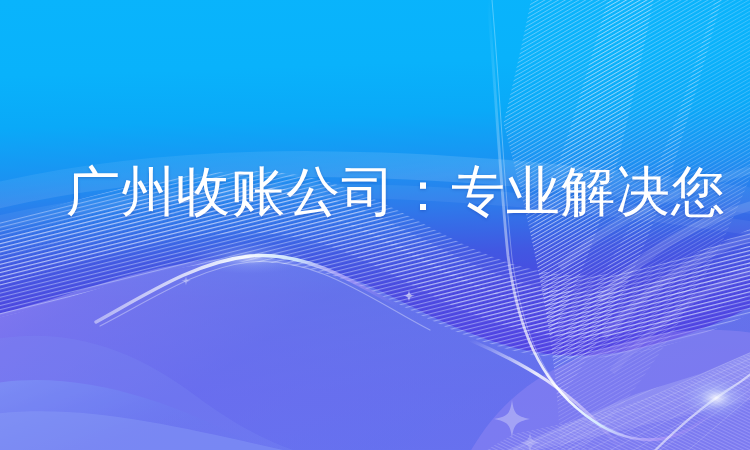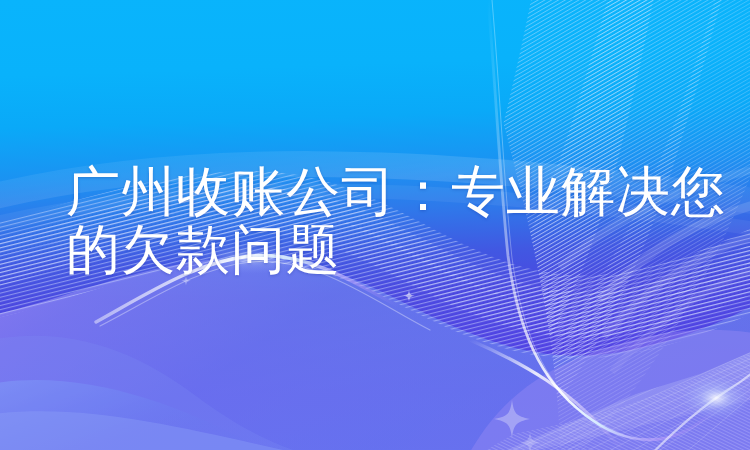--- a/index.html
+++ b/index.html
@@ -221,16 +221,15 @@
                C 528.8,445.2 527.6,444 520,442.6 C 527.6,441.2 528.8,440 530,432 Z" fill-opacity="0.22"></path>
       <path d="M 409,290 C 409.7,294.4 410.4,295.1 414.8,295.8 C 410.4,296.5 409.7,297.2 409,301.6
                C 408.3,297.2 407.6,296.5 403.2,295.8 C 407.6,295.1 408.3,294.4 409,290 Z" fill-opacity="0.55"></path>
       <path d="M 186,276 C 186.6,279.6 187.2,280.2 190.8,280.8 C 187.2,281.4 186.6,282 186,285.6
                C 185.4,282 184.8,281.4 181.2,280.8 C 184.8,280.2 185.4,279.6 186,276 Z" fill-opacity="0.35"></path>
     </g>
   </svg>
 
   <div class="headline">
     <div class="line">广州收账公司：专业解决您</div>
-    <div class="line">的欠款问题</div>
   </div>
 
 </div>
 
 </body></html>

